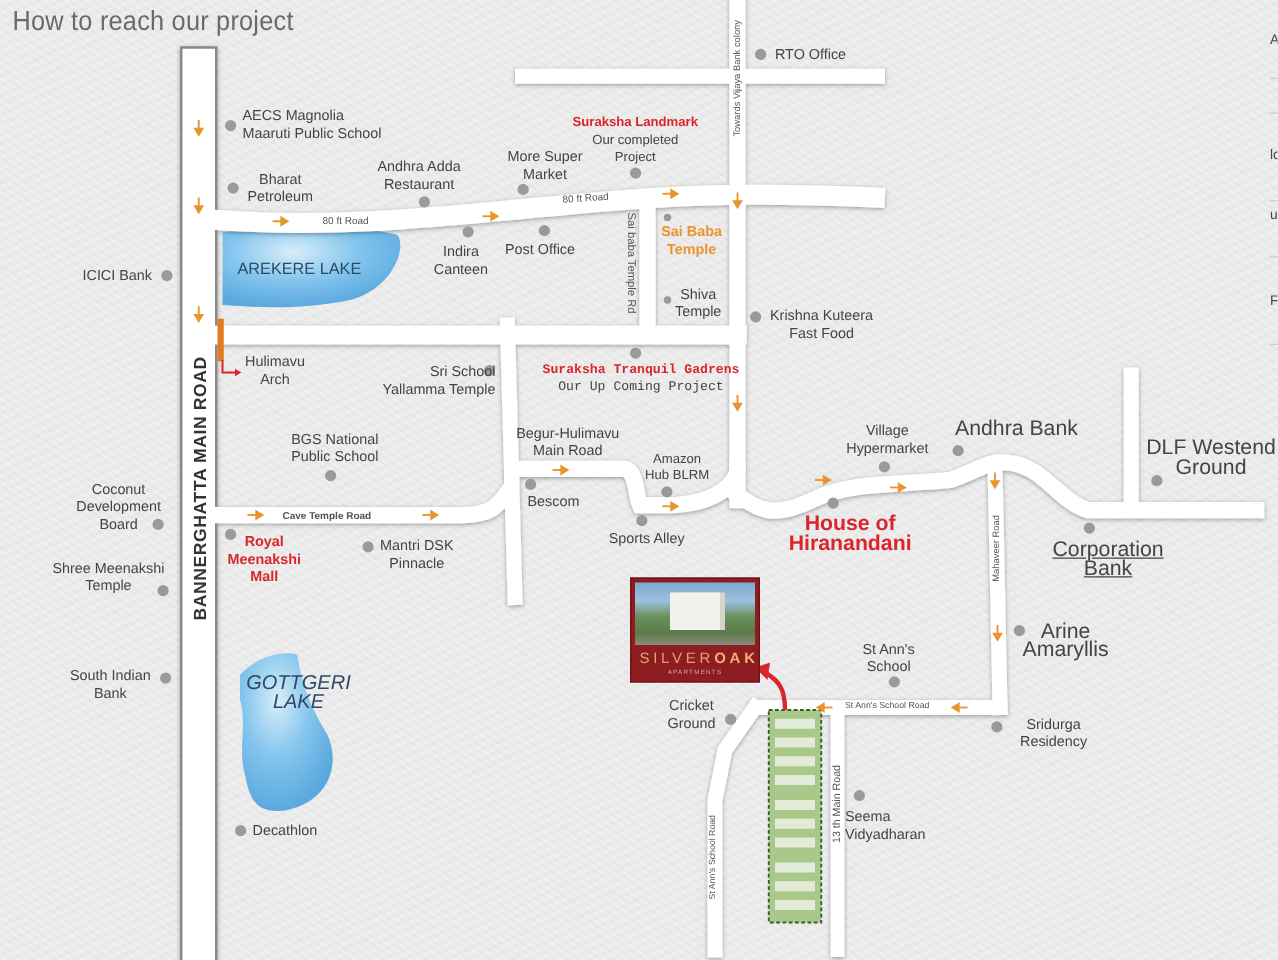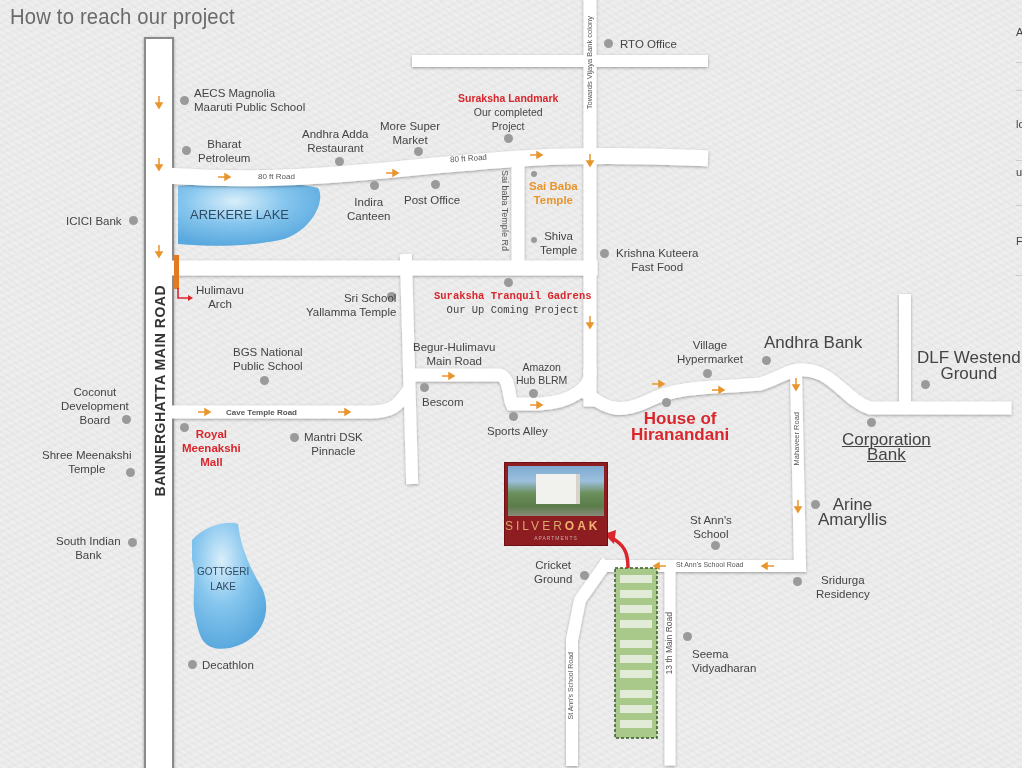--- a/index.html
+++ b/index.html
@@ -26,21 +26,21 @@
   .main-road-lbl{position:absolute;left:152px;top:285px;font-size:14px;font-weight:bold;color:#333;
         writing-mode:vertical-rl;transform:rotate(180deg);letter-spacing:0.5px;}
   .dot{position:absolute;width:9px;height:9px;border-radius:50%;background:#9a9a9a;}
   .sidebar{position:absolute;left:1012px;top:0;width:10px;height:300px;}
   .sidebar span{position:absolute;left:4px;font-size:11px;color:#444;}
   .sidebar i{position:absolute;left:4px;width:10px;height:1px;background:#ccc;}
   .project{position:absolute;left:504px;top:462px;width:102px;height:82px;background:#8e1d22;border:1px solid #6e1016;}
   .project .photo{position:absolute;left:3px;top:3px;width:96px;height:50px;
         background:linear-gradient(180deg,#7ea9d1 0%,#9cc0de 30%,#6a8f5a 55%,#5a7c4a 80%,#8a8a7a 100%);}
   .project .bldg{position:absolute;left:28px;top:8px;width:40px;height:30px;background:#f1f1ee;box-shadow:4px 0 0 #d8d4cc;}
-  .project .brand{position:absolute;left:0;top:56px;width:100%;text-align:left;font-size:12px;letter-spacing:3px;color:#d9a86b;}
+  .project .brand{position:absolute;left:0;top:56px;width:100%;text-align:right;font-size:12px;letter-spacing:3px;color:#d9a86b;}
   .project .brand b{color:#f0b070;}
   .project .sub{position:absolute;left:0;top:72px;width:100%;text-align:center;font-size:5px;color:#caa;letter-spacing:1px;}
 </style>
 </head>
 <body>
 
 <div class="bg"></div>
 <div class="title">How to reach our project</div>
 
 <svg class="map" width="1022" height="768">
@@ -158,21 +158,21 @@
 <div class="road-lbl" style="left:450px;top:154px;transform:rotate(-4deg);">80 ft Road</div>
 <div class="road-lbl vert-down" style="left:500px;top:170px;font-size:9px;">Sai baba Temple Rd</div>
 <div class="road-lbl vert" style="left:585px;top:16px;font-size:7.5px;">Towards Vijaya Bank colony</div>
 <div class="road-lbl" style="left:226px;top:408px;font-weight:bold;">Cave Temple Road</div>
 <div class="road-lbl vert" style="left:792px;top:412px;font-size:7.5px;">Mahaveer Road</div>
 <div class="road-lbl" style="left:676px;top:561px;font-size:7px;">St Ann's School Road</div>
 <div class="road-lbl vert" style="left:567px;top:652px;font-size:7px;">St Ann's School Road</div>
 <div class="road-lbl vert" style="left:664px;top:612px;font-size:8.5px;">13 th Main Road</div>
 
 <div class="lake" style="left:190px;top:207px;">AREKERE LAKE</div>
-<div class="lake" style="left:197px;top:564px;font-size:10px;">
+<div class="lake" style="left:197px;top:539px;font-size:16px;font-style:italic;">
   <div>GOTTGERI</div>
   <div>LAKE</div>
 </div>
 
 <div class="dot" style="left:604px;top:39px"></div>
 <div class="dot" style="left:180px;top:96px"></div>
 <div class="dot" style="left:182px;top:146px"></div>
 <div class="dot" style="left:335px;top:157px"></div>
 <div class="dot" style="left:414px;top:147px"></div>
 <div class="dot" style="left:504px;top:134px"></div>
@@ -211,21 +211,21 @@
     <div>Maaruti Public School</div>
   </div>
 <div class="lbl" style="left:198px;top:137px">
   <div>Bharat</div>
     <div>Petroleum</div>
   </div>
 <div class="lbl" style="left:302px;top:127px">
   <div>Andhra Adda</div>
     <div>Restaurant</div>
   </div>
-<div class="lbl" style="left:380px;top:119px">
+<div class="lbl" style="left:406px;top:119px">
   <div>More Super</div>
     <div>Market</div>
   </div>
 <div class="lbl" style="left:458px;top:91px;font-size:10.5px;">
   <div class="red">Suraksha Landmark</div>
   <div>Our completed</div>
   <div>Project</div>
   </div>
 <div class="lbl" style="left:347px;top:195px">
   <div>Indira</div>
@@ -315,21 +315,21 @@
     <div>School</div>
   </div>
 <div class="lbl" style="left:534px;top:558px">
   <div>Cricket</div>
     <div>Ground</div>
   </div>
 <div class="lbl" style="left:816px;top:573px">
   <div>Sridurga</div>
     <div>Residency</div>
   </div>
-<div class="lbl left" style="left:692px;top:647px">
+<div class="lbl left" style="left:676px;top:647px">
   <div>Seema</div>
     <div>Vidyadharan</div>
   </div>
 <div class="lbl" style="left:56px;top:534px">
   <div>South Indian</div>
     <div>Bank</div>
   </div>
 <div class="lbl left" style="left:202px;top:658px">Decathlon</div>
 
 <div class="project">

